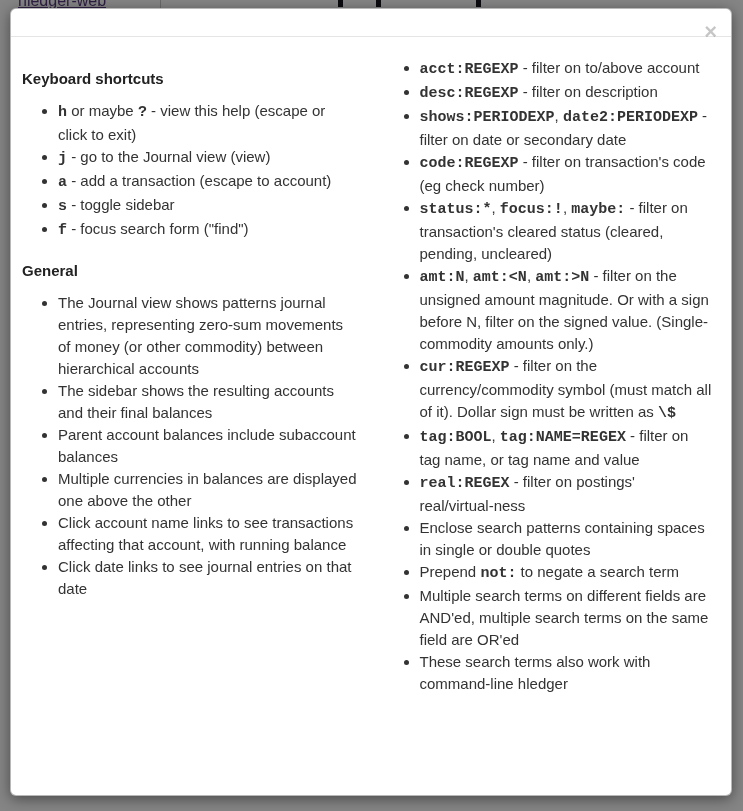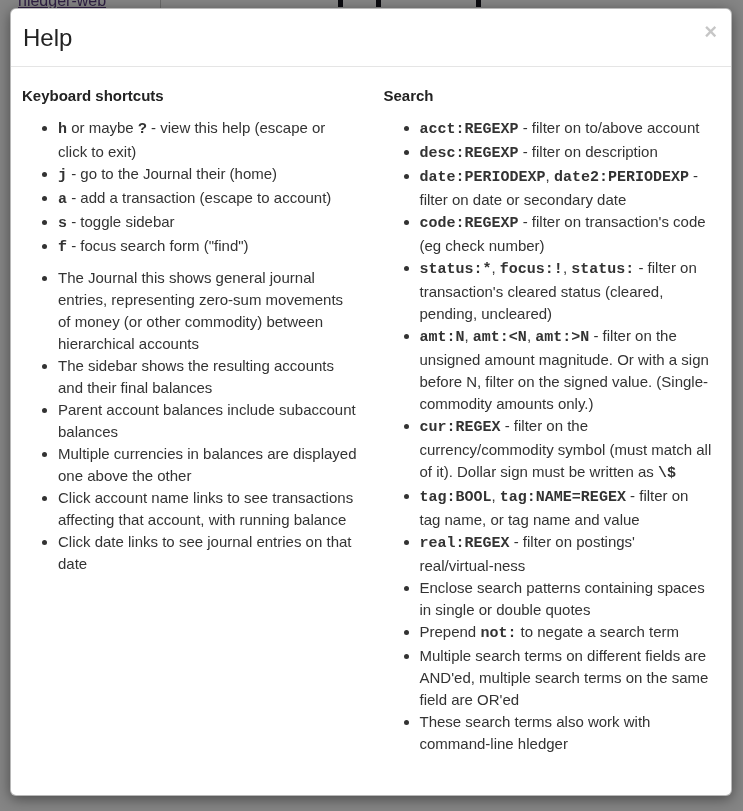--- a/index.html
+++ b/index.html
@@ -57,21 +57,21 @@
   }
   .help-col { width:50%; }
   .help-col.left  { padding-right:14px; }
   .help-col.right { padding-left:13px; padding-right:6px; }
 
   .section-heading {
     font-size:15px; font-weight:bold; color:#222;
     line-height:18px;
     margin:20px 0 12px;
   }
-  .help-col > .section-heading:first-child { margin-top:0; }
+  .help-col > .section-heading:first-child { margin-top:13px; }
 
   ul.help-list { margin:0 0 8px; padding-left:36px; }
   ul.help-list li { line-height:22px; }
 
   code {
     font-family:"Liberation Mono", monospace;
     font-weight:bold;
     font-size:15px;
     color:inherit;
     background:none;
@@ -86,51 +86,50 @@
   <div class="bg-frag" style="left:338px"></div>
   <div class="bg-frag" style="left:376px"></div>
   <div class="bg-frag" style="left:476px"></div>
 </div>
 
 <div class="backdrop"></div>
 
 <div class="modal">
   <div class="modal-header">
     <button class="close-btn">×</button>
-    <div class="modal-title">Help</div>
   </div>
   <div class="modal-body">
     <div class="help-col left">
         <div class="section-heading">Keyboard shortcuts</div>
         <ul class="help-list">
           <li><code>h</code><span> or maybe </span><code>?</code><span> - view this help (escape or click to exit)</span></li>
-          <li><code>j</code><span> - go to the Journal their (home)</span></li>
+          <li><code>j</code><span> - go to the Journal view (view)</span></li>
           <li><code>a</code><span> - add a transaction (escape to account)</span></li>
           <li><code>s</code><span> - toggle sidebar</span></li>
           <li><code>f</code><span> - focus search form ("find")</span></li>
         </ul>
+        <div class="section-heading">General</div>
         <ul class="help-list">
-          <li><span>The Journal this shows general journal entries, representing zero-sum movements of money (or other commodity) between hierarchical accounts</span></li>
+          <li><span>The Journal view shows patterns journal entries, representing zero-sum movements of money (or other commodity) between hierarchical accounts</span></li>
           <li><span>The sidebar shows the resulting accounts and their final balances</span></li>
           <li><span>Parent account balances include subaccount balances</span></li>
           <li><span>Multiple currencies in balances are displayed one above the other</span></li>
           <li><span>Click account name links to see transactions affecting that account, with running balance</span></li>
           <li><span>Click date links to see journal entries on that date</span></li>
         </ul>
       </div>
     <div class="help-col right">
-        <div class="section-heading">Search</div>
         <ul class="help-list">
           <li><code>acct:REGEXP</code><span> - filter on to/above account</span></li>
           <li><code>desc:REGEXP</code><span> - filter on description</span></li>
-          <li><code>date:PERIODEXP</code><span>, </span><code>date2:PERIODEXP</code><span> - filter on date or secondary date</span></li>
+          <li><code>shows:PERIODEXP</code><span>, </span><code>date2:PERIODEXP</code><span> - filter on date or secondary date</span></li>
           <li><code>code:REGEXP</code><span> - filter on transaction's code (eg check number)</span></li>
-          <li><code>status:*</code><span>, </span><code>focus:!</code><span>, </span><code>status:</code><span> - filter on transaction's cleared status (cleared, pending, uncleared)</span></li>
+          <li><code>status:*</code><span>, </span><code>focus:!</code><span>, </span><code>maybe:</code><span> - filter on transaction's cleared status (cleared, pending, uncleared)</span></li>
           <li><code>amt:N</code><span>, </span><code>amt:&lt;N</code><span>, </span><code>amt:&gt;N</code><span> - filter on the unsigned amount magnitude. Or with a sign before N, filter on the signed value. (Single-commodity amounts only.)</span></li>
-          <li><code>cur:REGEX</code><span> - filter on the currency/commodity symbol (must match all of it). Dollar sign must be written as </span><code>\$</code></li>
+          <li><code>cur:REGEXP</code><span> - filter on the currency/commodity symbol (must match all of it). Dollar sign must be written as </span><code>\$</code></li>
           <li><code>tag:BOOL</code><span>, </span><code>tag:NAME=REGEX</code><span> - filter on tag name, or tag name and value</span></li>
           <li><code>real:REGEX</code><span> - filter on postings' real/virtual-ness</span></li>
           <li><span>Enclose search patterns containing spaces in single or double quotes</span></li>
           <li><span>Prepend </span><code>not:</code><span> to negate a search term</span></li>
           <li><span>Multiple search terms on different fields are AND'ed, multiple search terms on the same field are OR'ed</span></li>
           <li><span>These search terms also work with command-line hledger</span></li>
         </ul>
       </div>
   </div>
 </div>

